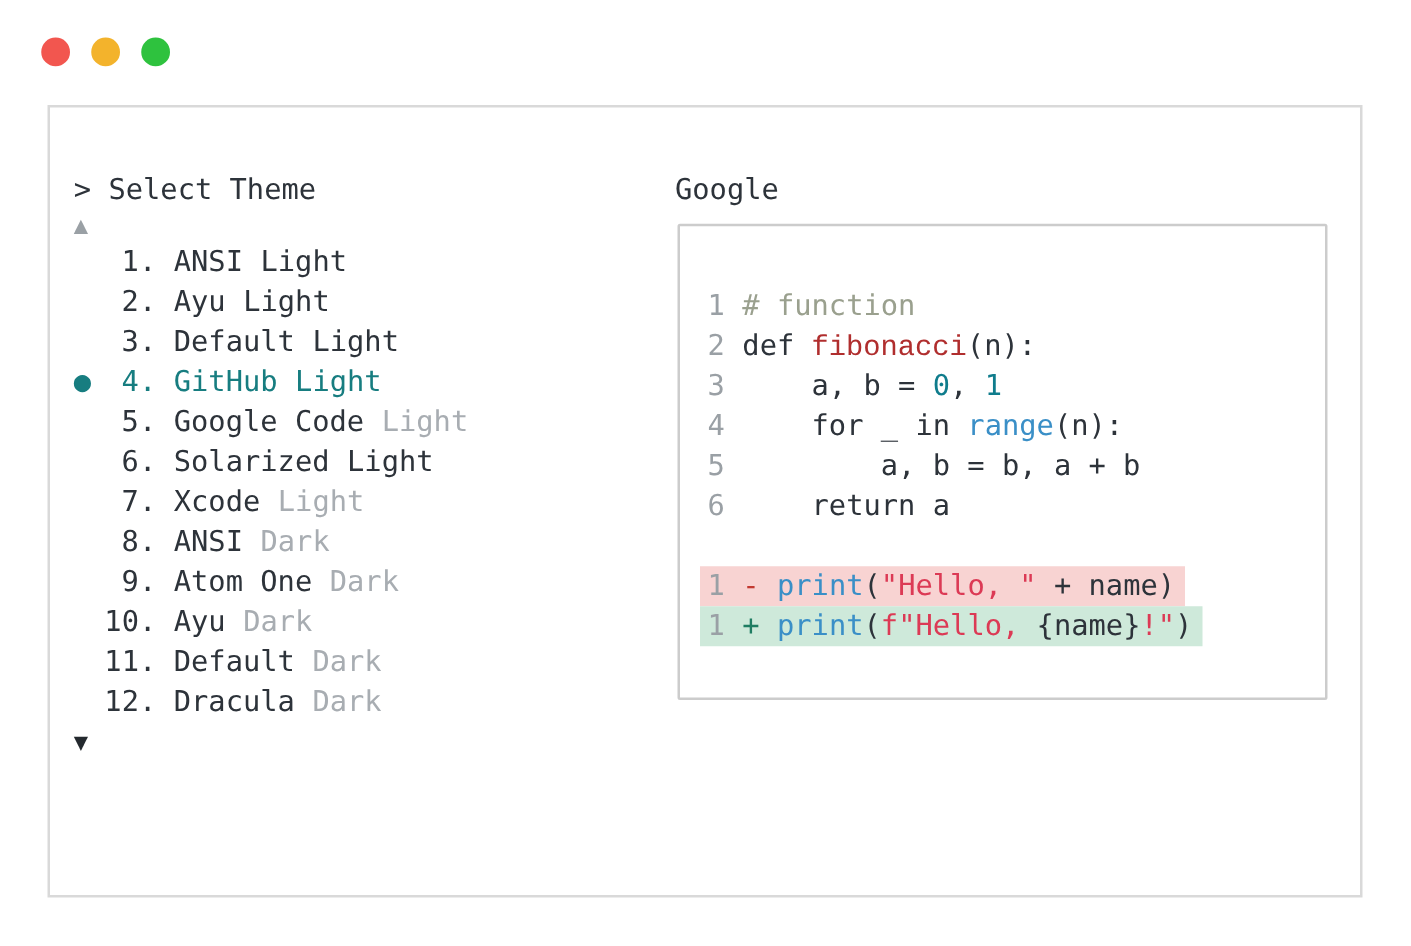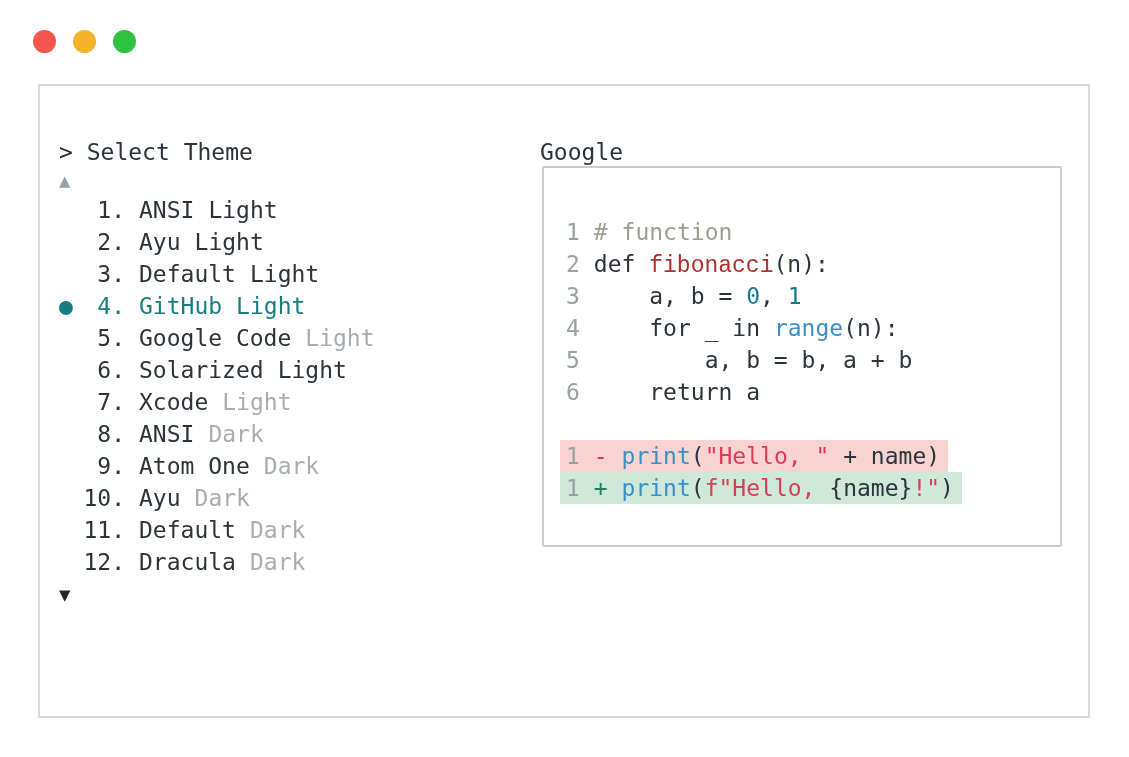--- a/index.html
+++ b/index.html
@@ -37,21 +37,21 @@
   .titem .num{display:inline-block;width:42px;text-align:right;}
   .titem .tname{padding-left:14px;text-align:center;}
   .titem .variant{padding-left:14px;}
   .titem .variant.muted{color:var(--muted);}
   .titem.selected .num,.titem.selected .tname,.titem.selected .variant{color:var(--selected_teal);}
 
   .hint-line{margin-top:30px;margin-left:-10px;height:32px;line-height:32px;
              color:var(--muted);white-space:pre;}
 
   .preview-title{position:absolute;left:500px;top:50px;height:32px;line-height:32px;}
-  .preview-box{position:absolute;left:502px;top:80px;width:520px;height:381px;
+  .preview-box{position:absolute;left:502px;top:93px;width:520px;height:381px;
                border:2px solid var(--preview_border);border-radius:2px;background:#fff;
                padding:48px 0 0 0;overflow:hidden;}
   .cl{height:32px;line-height:32px;white-space:pre;padding-left:22px;}
   .cl .ln{color:var(--soft);margin-right:14px;}
   .cl.removed,.cl.added{width:fit-content;padding-left:6px;padding-right:8px;margin-left:16px;}
   .cl.removed{background:var(--removed_bg);}
   .cl.added{background:var(--added_bg);}
 
   .tk-plain{color:var(--text);}
   .tk-comment{color:var(--comment);}

